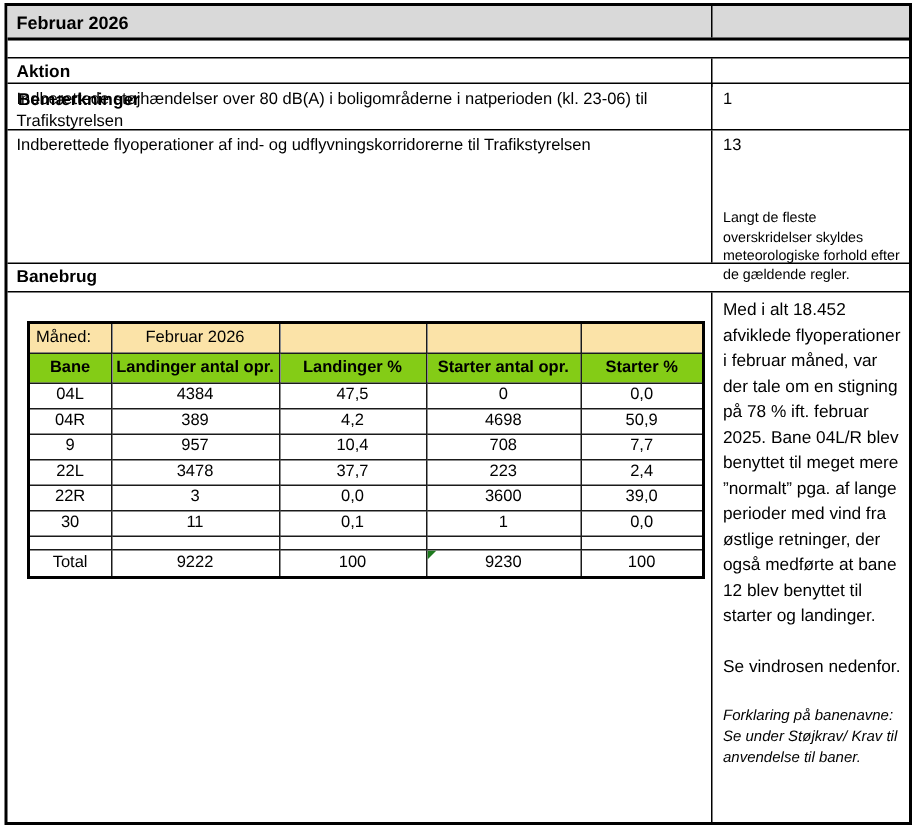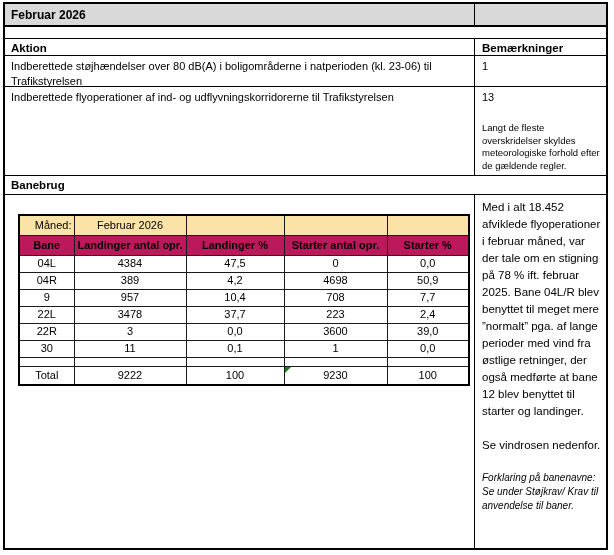--- a/index.html
+++ b/index.html
@@ -34,27 +34,27 @@
     font-size: 11px;
     line-height: 15px;
   }
   .cell-full { width: 100%; padding: 2px 6px; }
 
   .title-row { height: 23px; background: #D9D9D9; border-bottom: 2px solid #000; }
   .title-row .cell-left { font-weight: bold; font-size: 12px; padding-top: 4px; }
 
   .blank-row { height: 12px; }
 
-  .head-row { height: 17px; }
+  .head-row { height: 17px; flex-direction: column; }
   .head-row .cell-left, .head-row .cell-right { font-weight: bold; font-size: 11.5px; padding-top: 2px; }
 
   .row-a { height: 31px; }
   .row-b { height: 89px; }
   .small-note {
-    margin-top: 17px;
+    margin-top: 35px;
     font-size: 9.5px;
     line-height: 12.5px;
     max-width: 122px;
   }
 
   .section-row { height: 19px; }
   .section-row .cell-full { font-size: 11.5px; padding-top: 3px; font-weight: bold; }
 
   .main-row { flex: 1; border-bottom: none; }
   .main-row .cell-right {
@@ -79,22 +79,22 @@
     font-size: 11px;
   }
   table.bane td, table.bane th {
     border: 1px solid #1a1a1a;
     text-align: center;
     padding: 0 2px;
     overflow: hidden;
     white-space: nowrap;
   }
   tr.t-meta { background: #FBE3A8; height: 20px; }
-  tr.t-meta td.meta-label { text-align: right; padding-left: 4px; }
-  tr.t-head { background: #be185d; height: 20px; }
+  tr.t-meta td.meta-label { text-align: left; padding-left: 4px; }
+  tr.t-head { background: #84cc16; height: 20px; }
   tr.t-head th { font-weight: bold; }
   tr.t-data { height: 17px; }
   tr.t-empty { height: 9px; }
   tr.t-total { height: 19px; }
   td.rel { position: relative; }
   .err-tri {
     position: absolute;
     top: 0; left: 0;
     width: 0; height: 0;
     border-top: 6px solid #1E7A1E;

